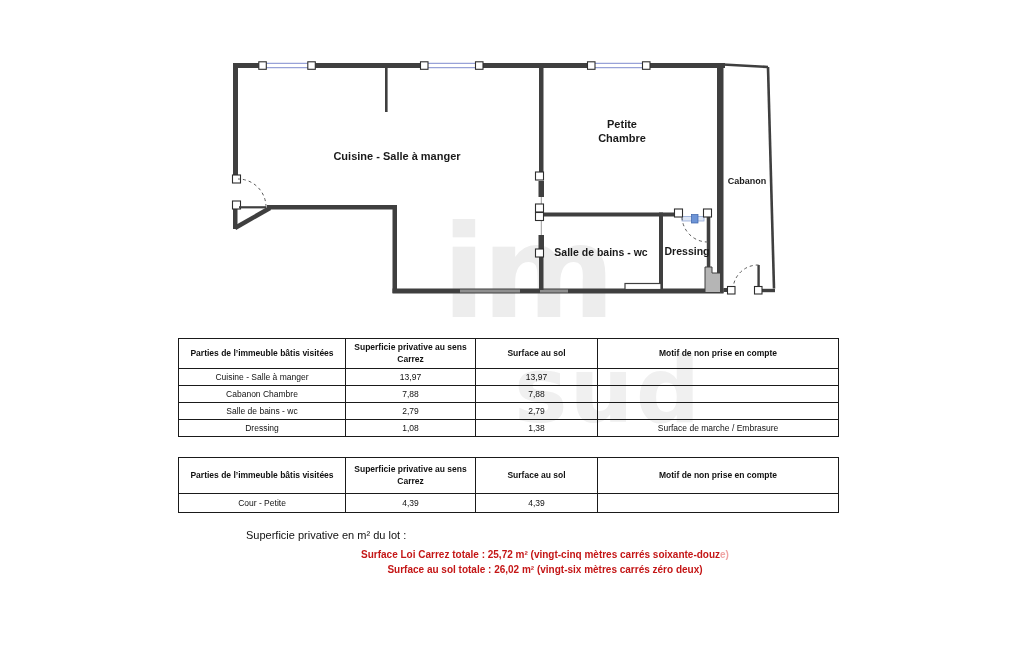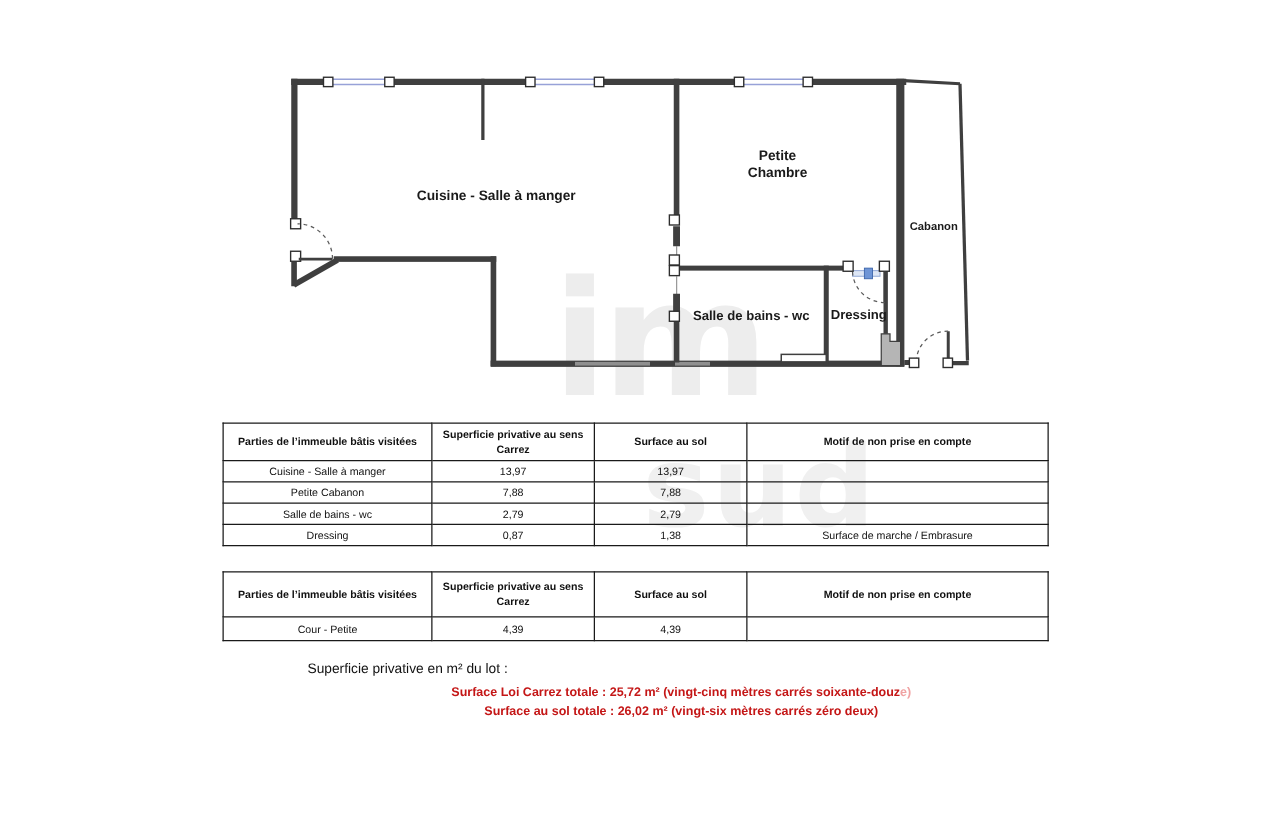--- a/index.html
+++ b/index.html
@@ -162,34 +162,34 @@
         </tr>
       </thead>
     <tbody>
         <tr>
           <td>Cuisine - Salle à manger</td>
           <td>13,97</td>
           <td>13,97</td>
           <td></td>
         </tr>
         <tr>
-          <td>Petite Cabanon</td>
+          <td>Cabanon Chambre</td>
           <td>7,88</td>
           <td>7,88</td>
           <td></td>
         </tr>
         <tr>
           <td>Salle de bains - wc</td>
           <td>2,79</td>
           <td>2,79</td>
           <td></td>
         </tr>
         <tr>
           <td>Dressing</td>
-          <td>0,87</td>
+          <td>1,08</td>
           <td>1,38</td>
           <td>Surface de marche / Embrasure</td>
         </tr>
       </tbody>
   </table>
 
   <table class="t2">
     <colgroup>
         <col class="c0">
         <col class="c1">

